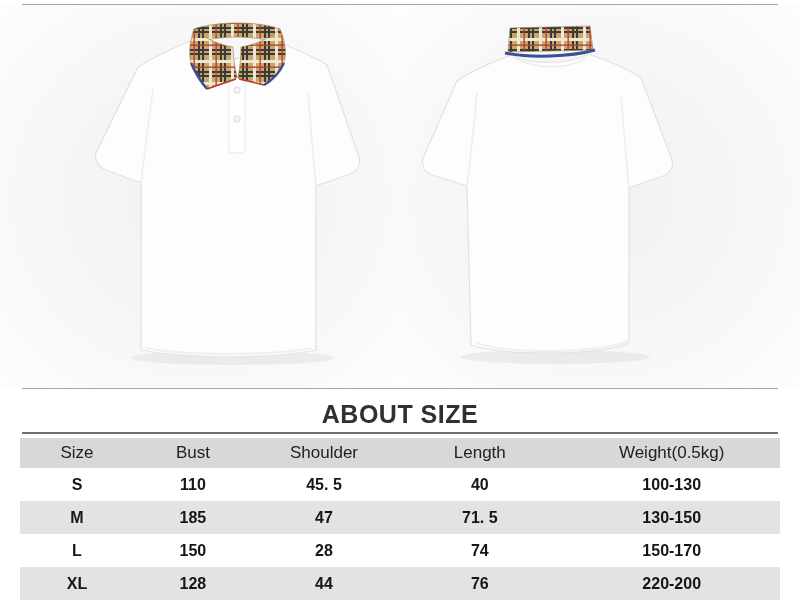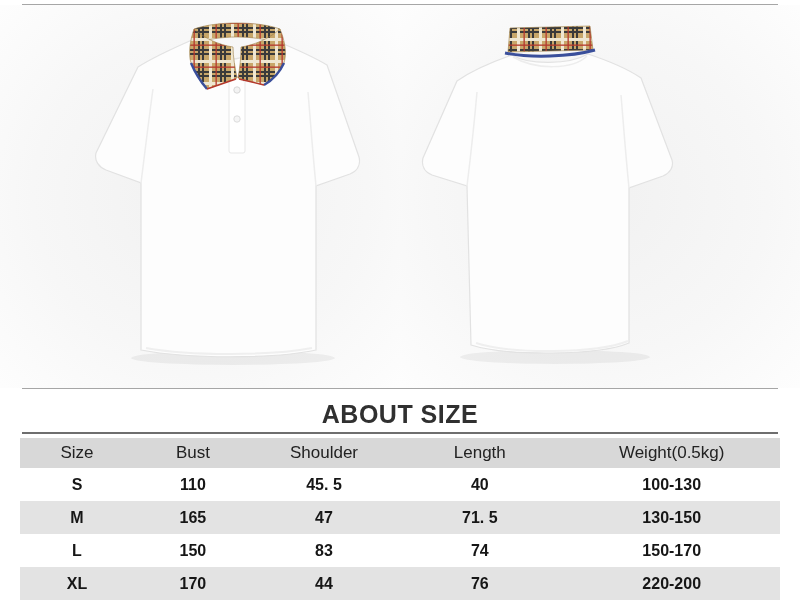--- a/index.html
+++ b/index.html
@@ -118,35 +118,35 @@
       <tbody>
         <tr>
           <td>S</td>
           <td>110</td>
           <td>45. 5</td>
           <td>40</td>
           <td>100-130</td>
         </tr>
         <tr>
           <td>M</td>
-          <td>165</td>
+          <td>185</td>
           <td>47</td>
           <td>71. 5</td>
           <td>130-150</td>
         </tr>
         <tr>
           <td>L</td>
           <td>150</td>
-          <td>83</td>
+          <td>28</td>
           <td>74</td>
           <td>150-170</td>
         </tr>
         <tr>
           <td>XL</td>
-          <td>170</td>
+          <td>128</td>
           <td>44</td>
           <td>76</td>
           <td>220-200</td>
         </tr>
       </tbody>
     </table>
   </div>
 
 </div>
 

